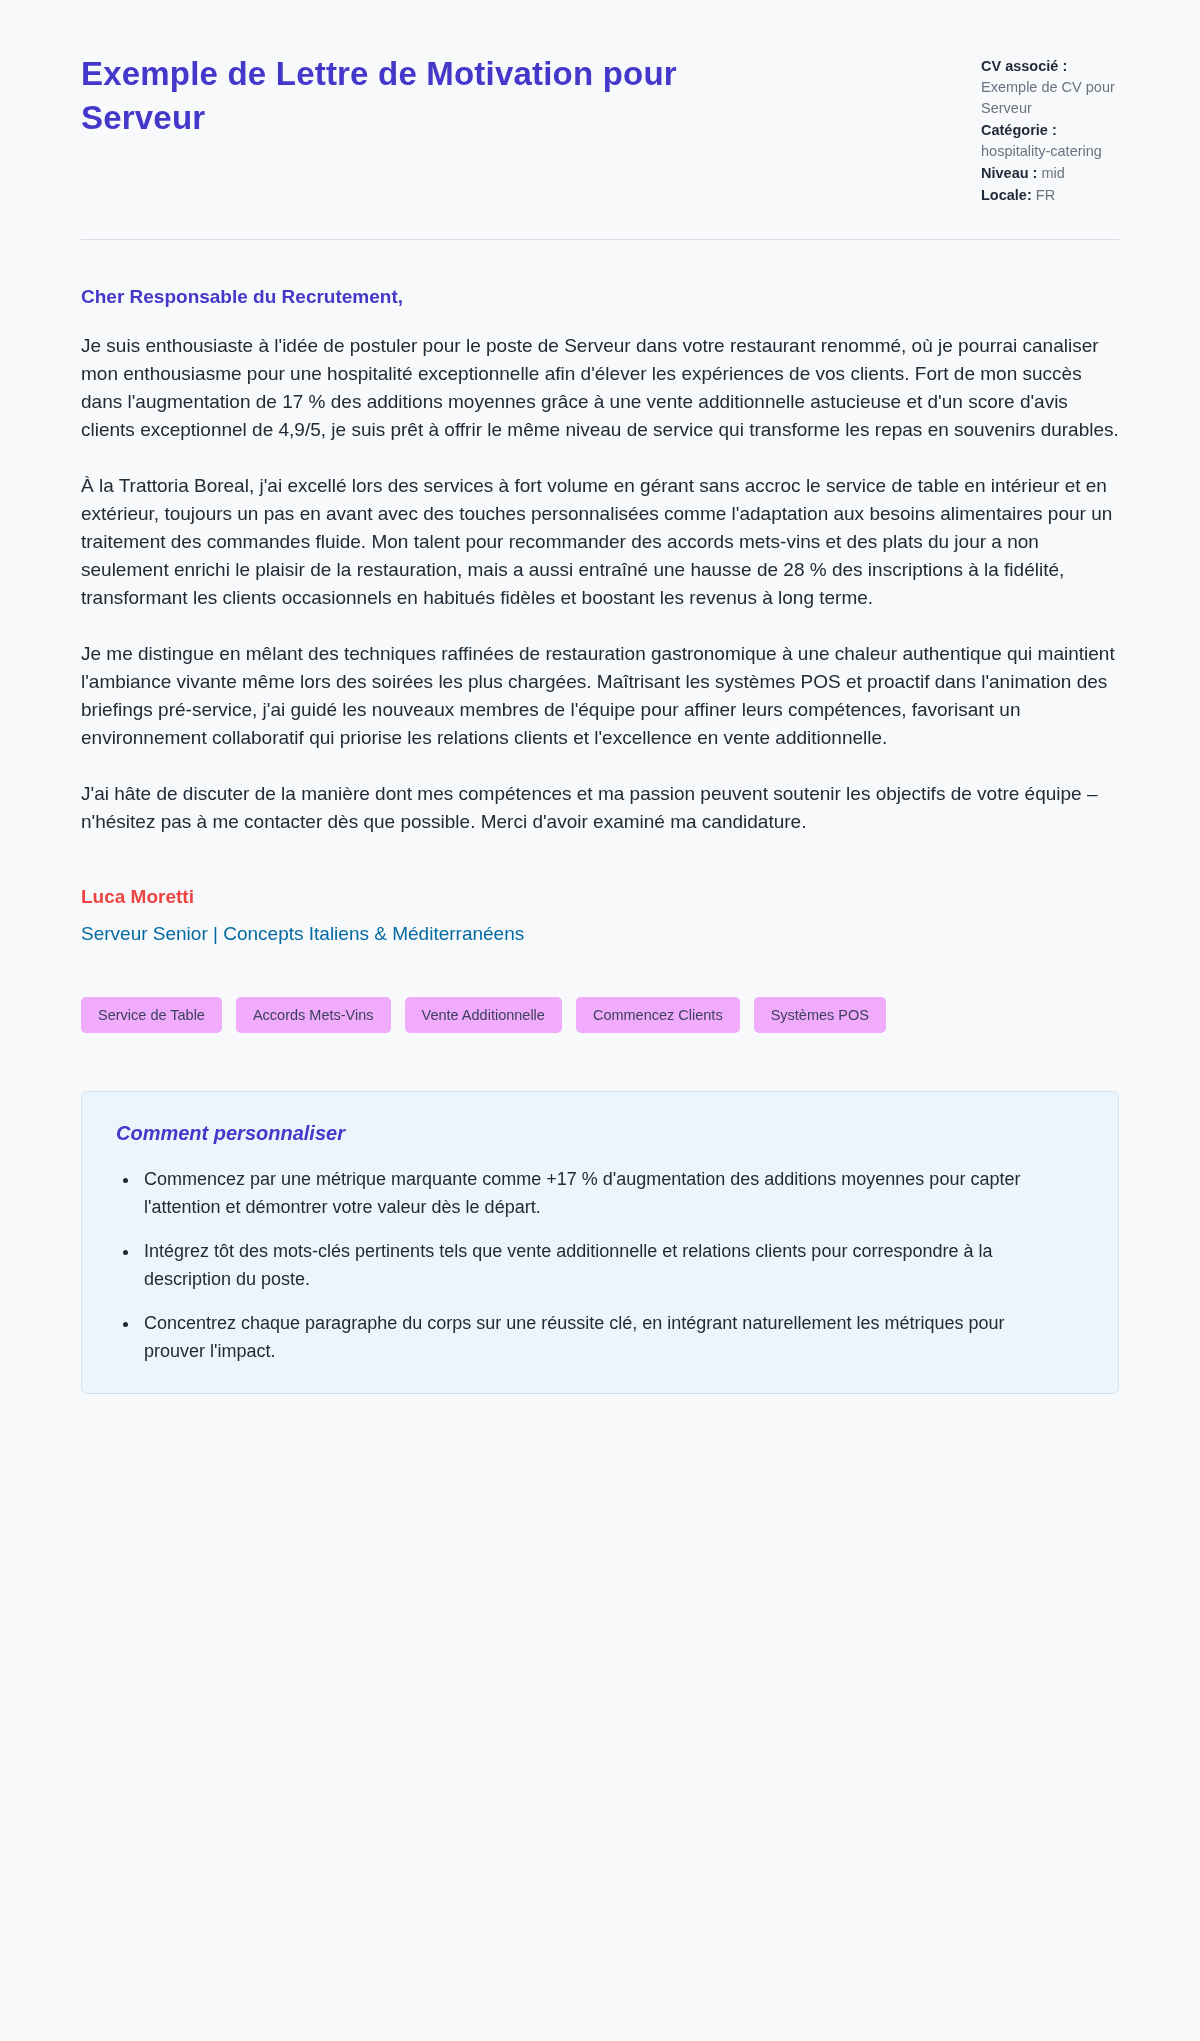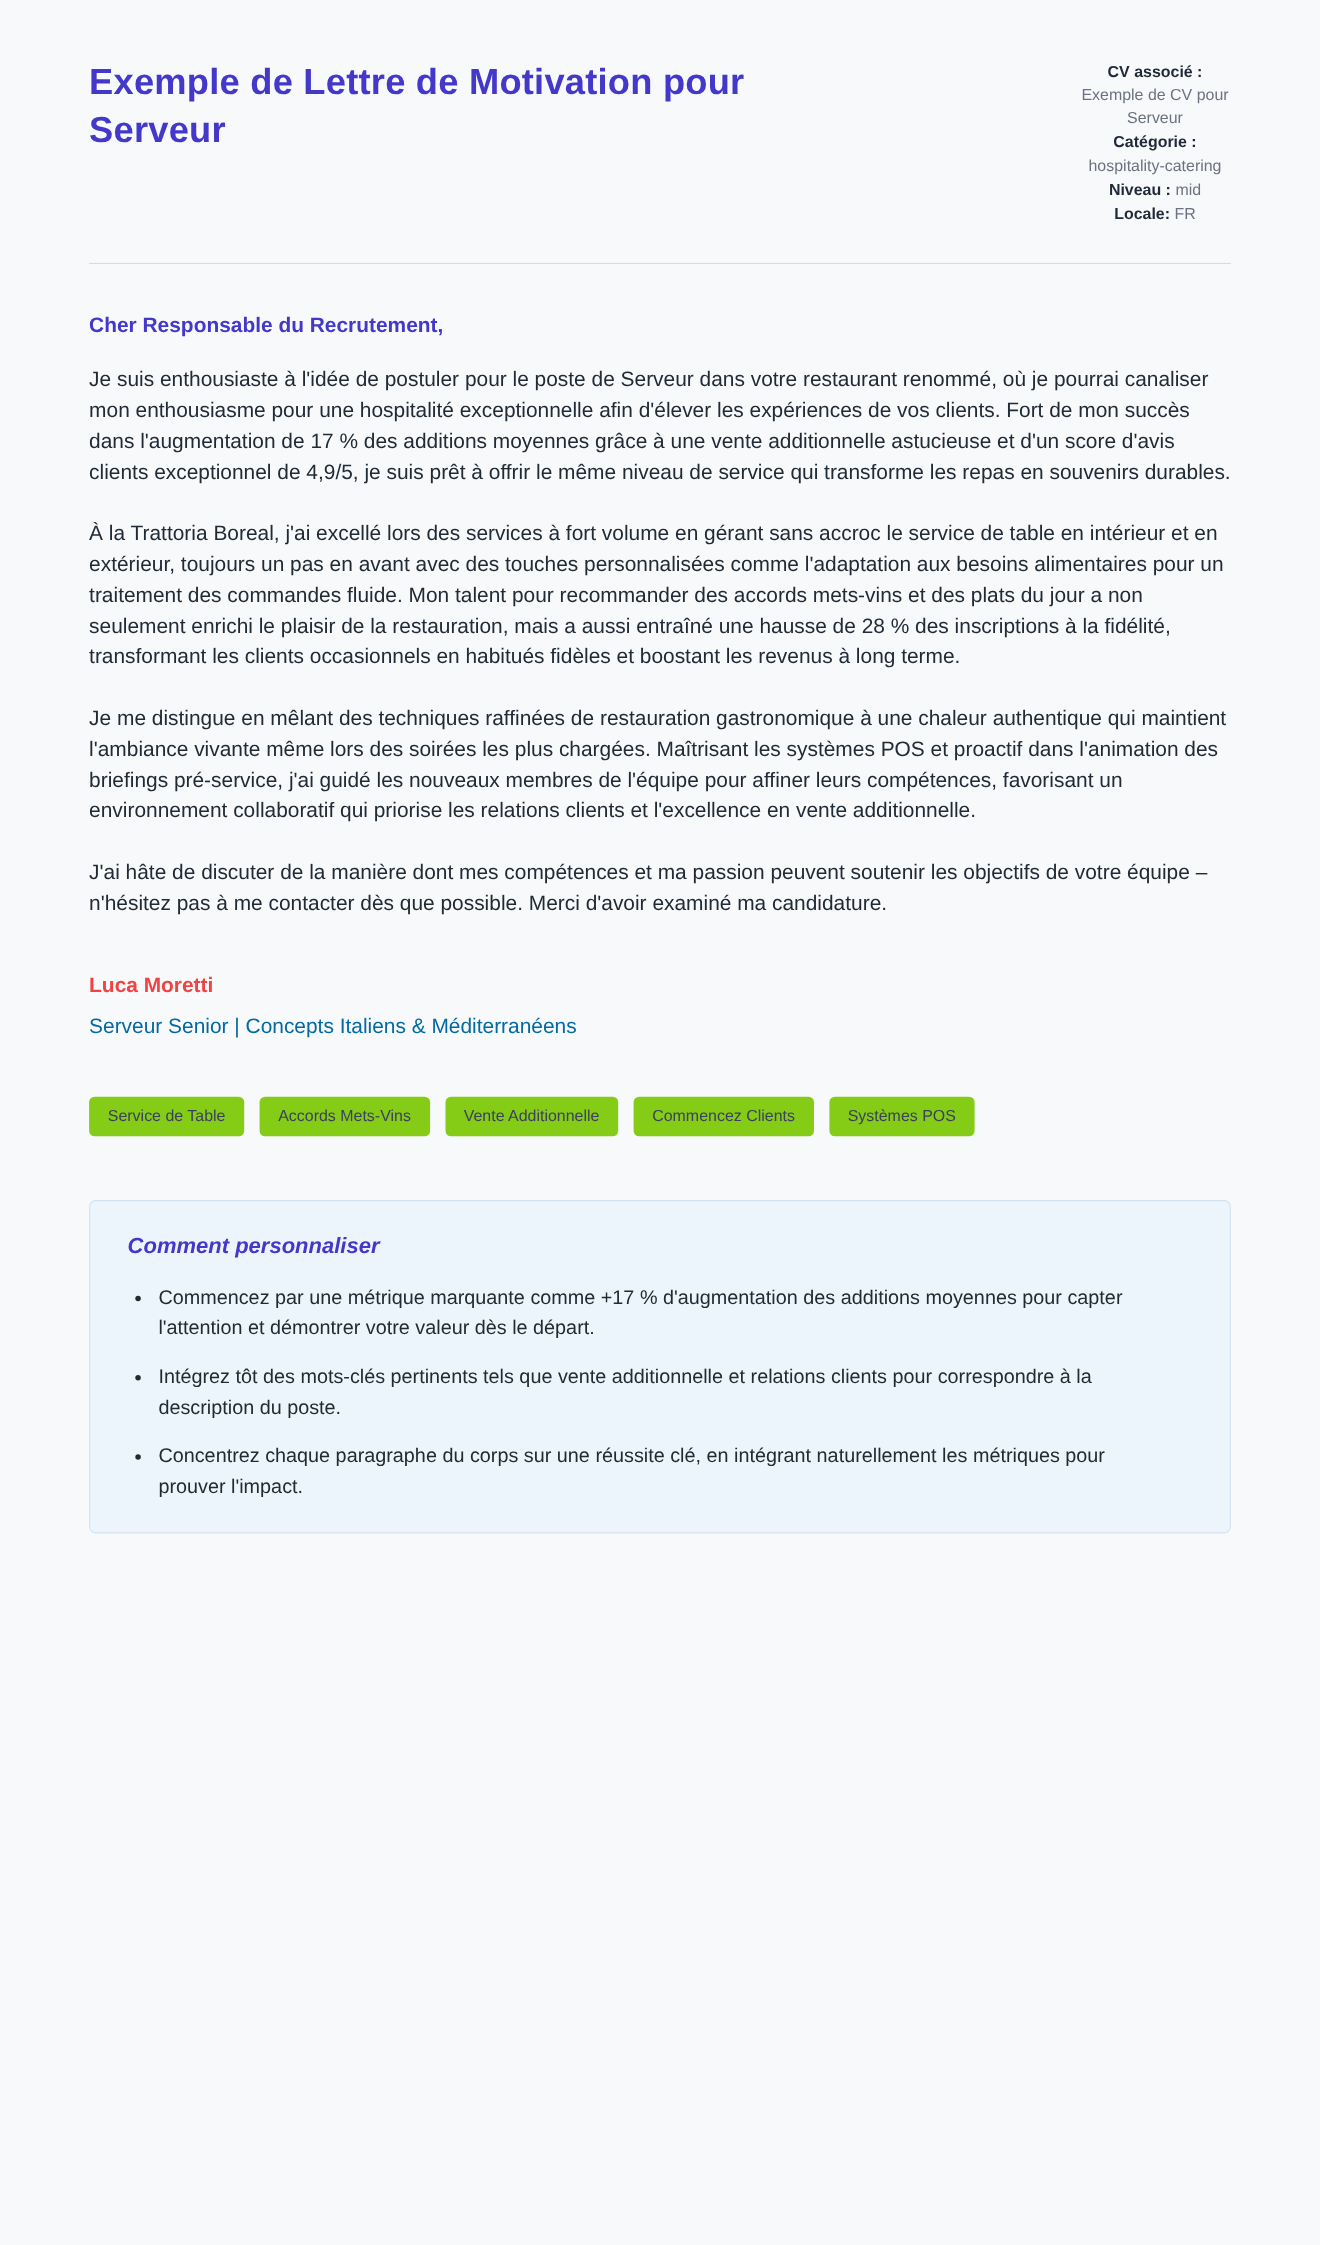--- a/index.html
+++ b/index.html
@@ -24,21 +24,21 @@
     line-height:1.32;
     margin-bottom:10px;
     letter-spacing:.2px;
   }
   .page-subtitle {
     font-size:21px;
     font-weight:700;
     color:#273142;
     line-height:1.38;
   }
-  .meta { width:138px; text-align:center; font-size:14.5px; line-height:1.45; padding-top:4px; }
+  .meta { width:138px; text-align:left; font-size:14.5px; line-height:1.45; padding-top:4px; }
   .meta-item { margin-bottom:1px; }
   .meta-label { font-weight:700; color:#1f2937; }
   .meta-value { color:#6b7280; }
   .divider { border:none; border-top:1px solid #d9dce2; margin-top:32px; }
 
   
   .greeting {
     margin-top:46px;
     color:#4338ca;
     font-weight:700;
@@ -53,21 +53,21 @@
   }
   .letter p:last-of-type { margin-bottom:0; }
 
   .signature { margin-top:50px; }
   .signature-name { font-size:19px; font-weight:700; color:#ef4444; }
   .signature-role { font-size:19px; color:#0369a1; margin-top:15px; }
 
   
   .tag-list { margin-top:52px; display:flex; gap:14px; flex-wrap:wrap; }
   .tag-pill {
-    background:#84cc16;
+    background:#f0abfc;
     color:#3c3f5e;
     font-size:14.5px;
     padding:10px 17px;
     border-radius:5px;
     white-space:nowrap;
     cursor:pointer;
   }
 
   
   .tips-box {

